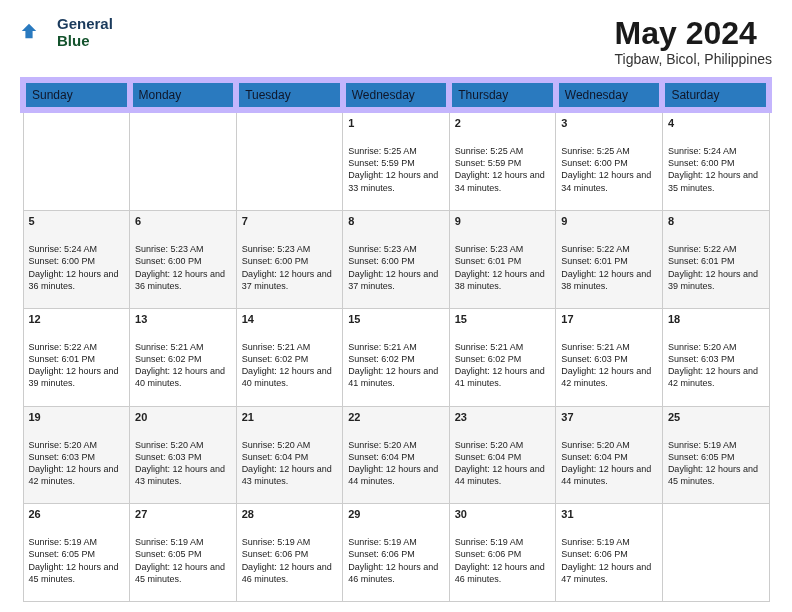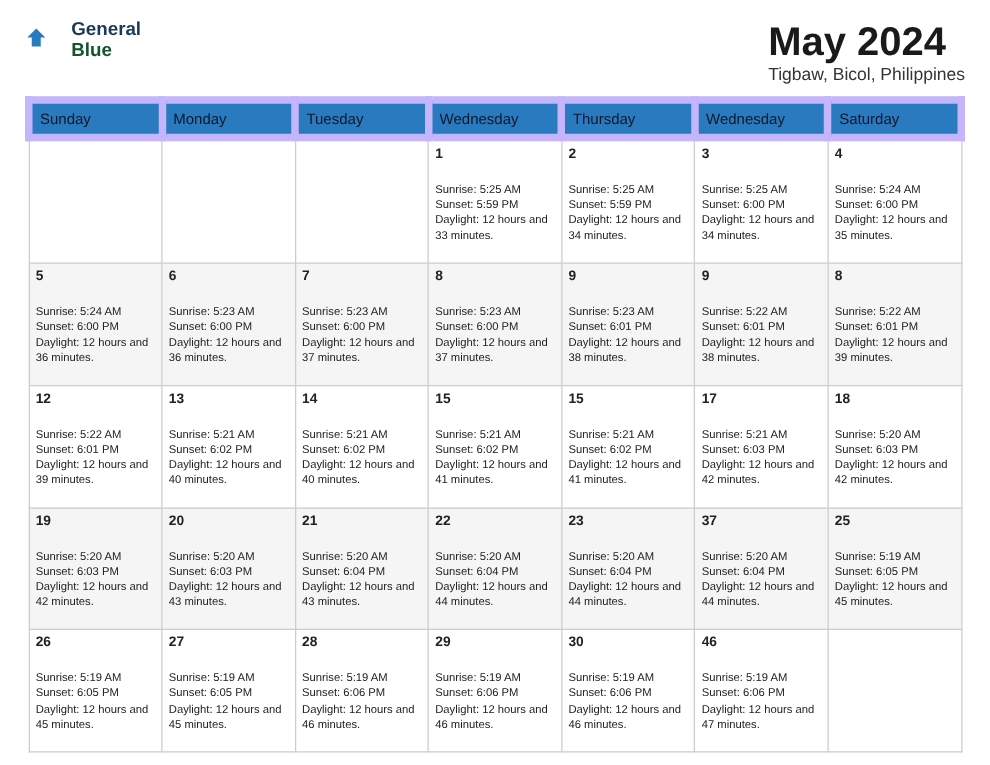--- a/index.html
+++ b/index.html
@@ -257,20 +257,20 @@
           </td>
           <td>
             <span class="day-number">29</span>
             <div class="day-info">Sunrise: 5:19 AM<br>Sunset: 6:06 PM<br>Daylight: 12 hours and 46 minutes.</div>
           </td>
           <td>
             <span class="day-number">30</span>
             <div class="day-info">Sunrise: 5:19 AM<br>Sunset: 6:06 PM<br>Daylight: 12 hours and 46 minutes.</div>
           </td>
           <td>
-            <span class="day-number">46</span>
+            <span class="day-number">31</span>
             <div class="day-info">Sunrise: 5:19 AM<br>Sunset: 6:06 PM<br>Daylight: 12 hours and 47 minutes.</div>
           </td>
           <td></td>
         </tr>
       </tbody>
   </table>
 </div>
 
 </body></html>

